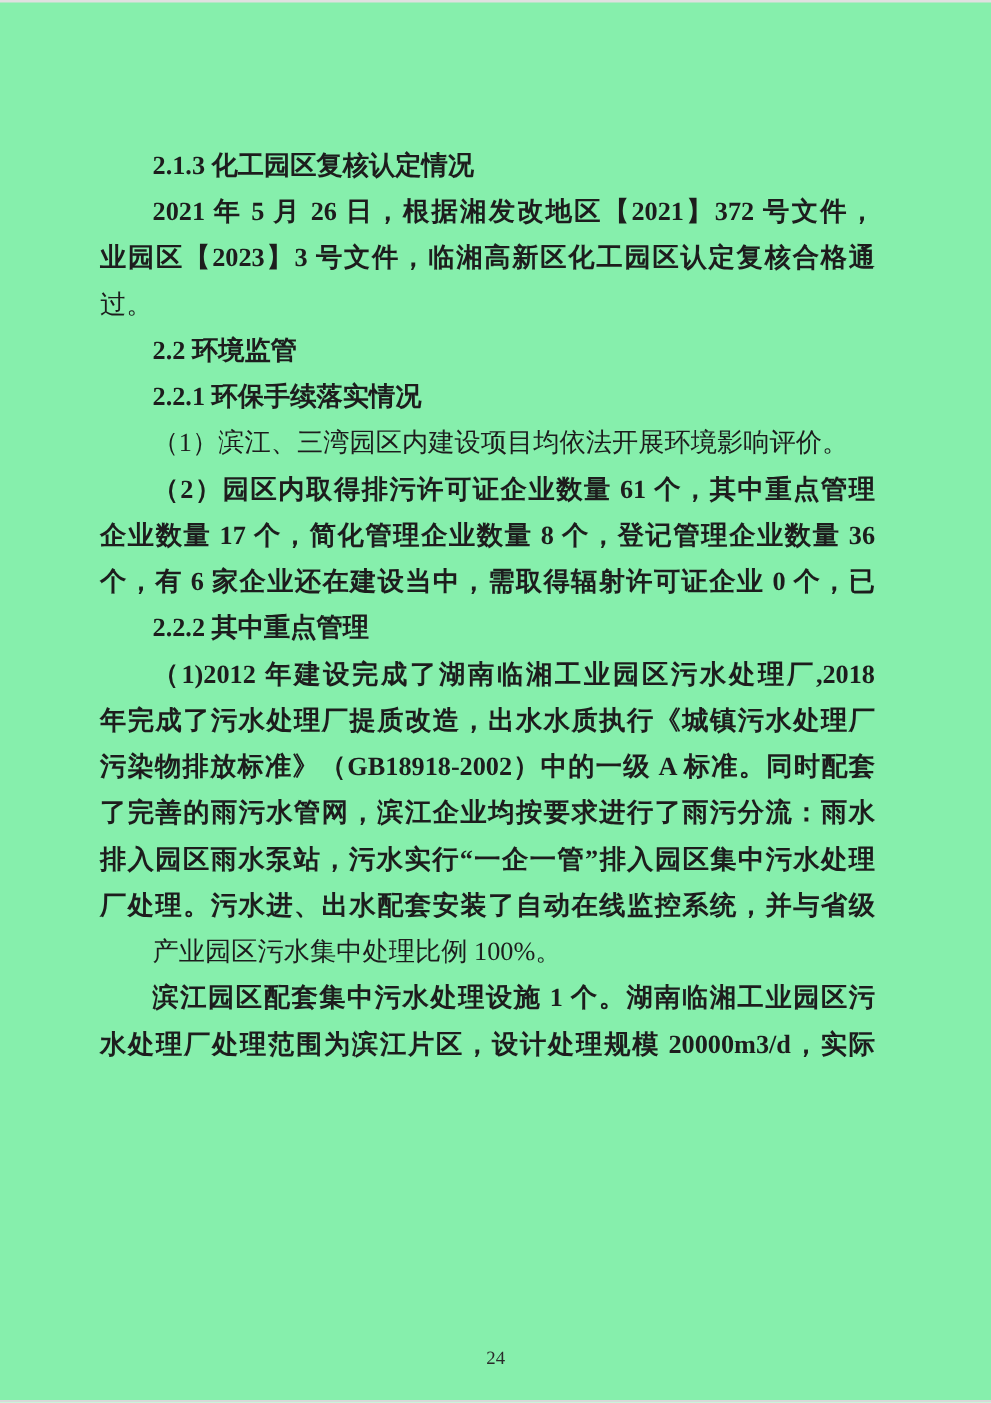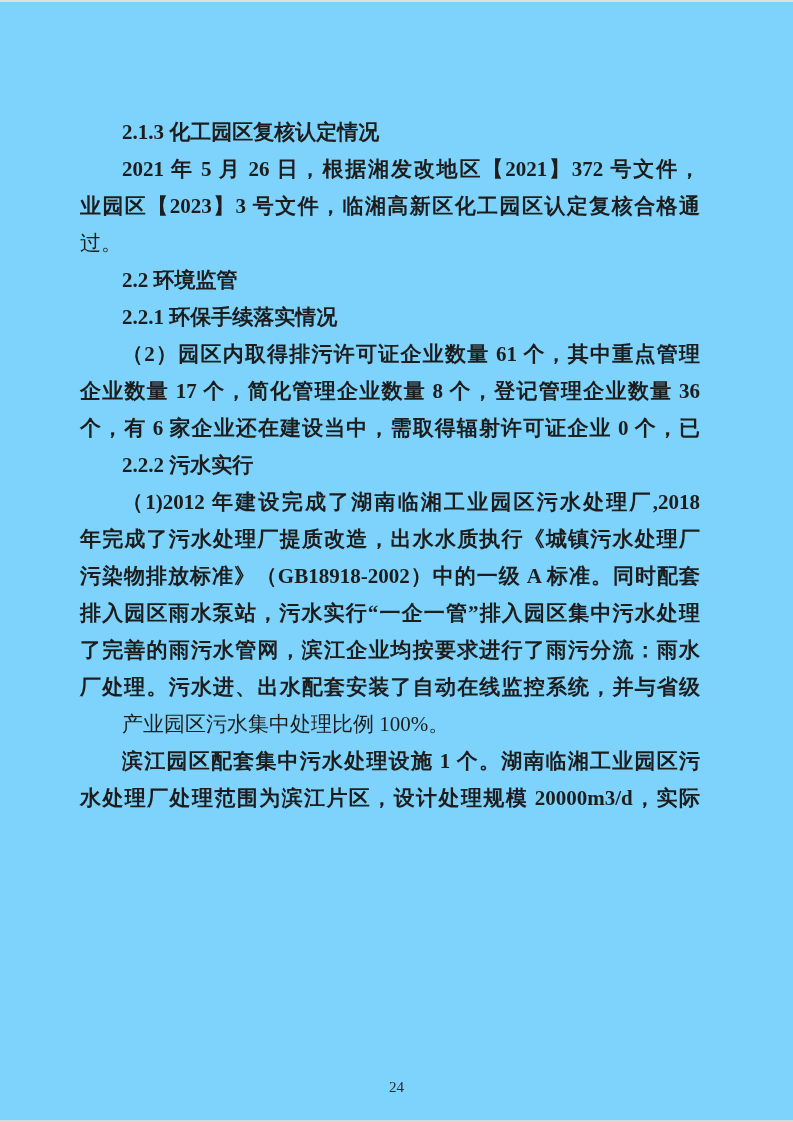--- a/index.html
+++ b/index.html
@@ -5,21 +5,21 @@
   html, body {
     margin: 0;
     padding: 0;
     background: #ffffff;
   }
   .page {
     position: relative;
     width: 793px;
     height: 1122px;
     margin: 0 auto;
-    background: #7dd3fc;
+    background: #86efac;
     box-sizing: border-box;
     font-family: "Liberation Serif", "DejaVu Serif", serif;
     color: #1d1d1d;
     overflow: hidden;
   }
   .edge-top {
     position: absolute;
     top: 0; left: 0; right: 0;
     height: 2px;
     background: #e0e0e0;
@@ -69,29 +69,30 @@
 
 <div class="page">
   <div class="edge-top"></div>
   <div class="content" id="doc-content">
       <div class="heading">2.1.3 化工园区复核认定情况</div>
       <div class="line first fill">2021 年 5 月 26 日，根据湘发改地区【2021】372 号文件，</div>
       <div class="line fill">业园区【2023】3 号文件，临湘高新区化工园区认定复核合格通</div>
       <div class="line">过。</div>
       <div class="heading">2.2 环境监管</div>
       <div class="heading">2.2.1 环保手续落实情况</div>
+      <div class="line first">（1）滨江、三湾园区内建设项目均依法开展环境影响评价。</div>
       <div class="line first fill">（2）园区内取得排污许可证企业数量 61 个，其中重点管理</div>
       <div class="line fill">企业数量 17 个，简化管理企业数量 8 个，登记管理企业数量 36</div>
       <div class="line fill">个，有 6 家企业还在建设当中，需取得辐射许可证企业 0 个，已</div>
-      <div class="heading">2.2.2 污水实行</div>
+      <div class="heading">2.2.2 其中重点管理</div>
       <div class="line first fill">（1)2012 年建设完成了湖南临湘工业园区污水处理厂,2018</div>
       <div class="line fill">年完成了污水处理厂提质改造，出水水质执行《城镇污水处理厂</div>
       <div class="line fill">污染物排放标准》（GB18918-2002）中的一级 A 标准。同时配套</div>
+      <div class="line fill">了完善的雨污水管网，滨江企业均按要求进行了雨污分流：雨水</div>
       <div class="line fill">排入园区雨水泵站，污水实行“一企一管”排入园区集中污水处理</div>
-      <div class="line fill">了完善的雨污水管网，滨江企业均按要求进行了雨污分流：雨水</div>
       <div class="line fill">厂处理。污水进、出水配套安装了自动在线监控系统，并与省级</div>
       <div class="line first">产业园区污水集中处理比例 100%。</div>
       <div class="line first fill">滨江园区配套集中污水处理设施 1 个。湖南临湘工业园区污</div>
       <div class="line fill">水处理厂处理范围为滨江片区，设计处理规模 20000m3/d，实际</div>
     </div>
   <div class="page-number">24</div>
   <div class="edge-bottom"></div>
 </div>
 
 </body></html>

